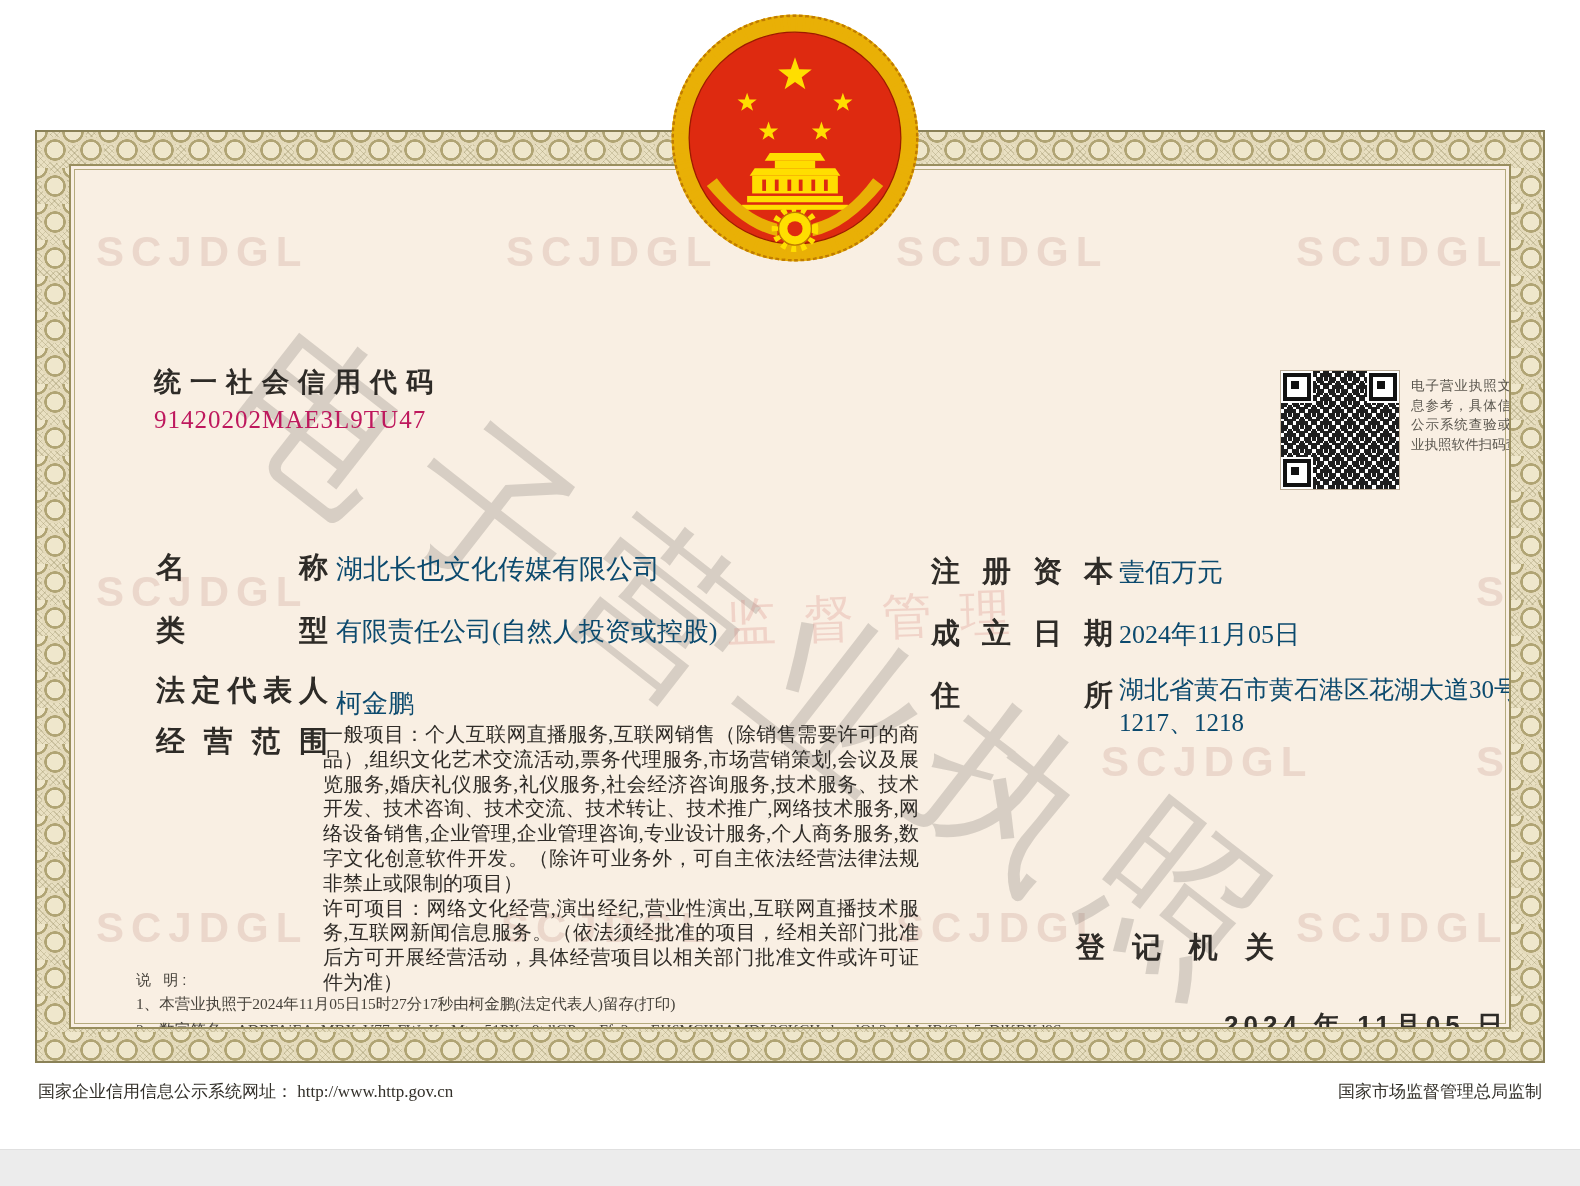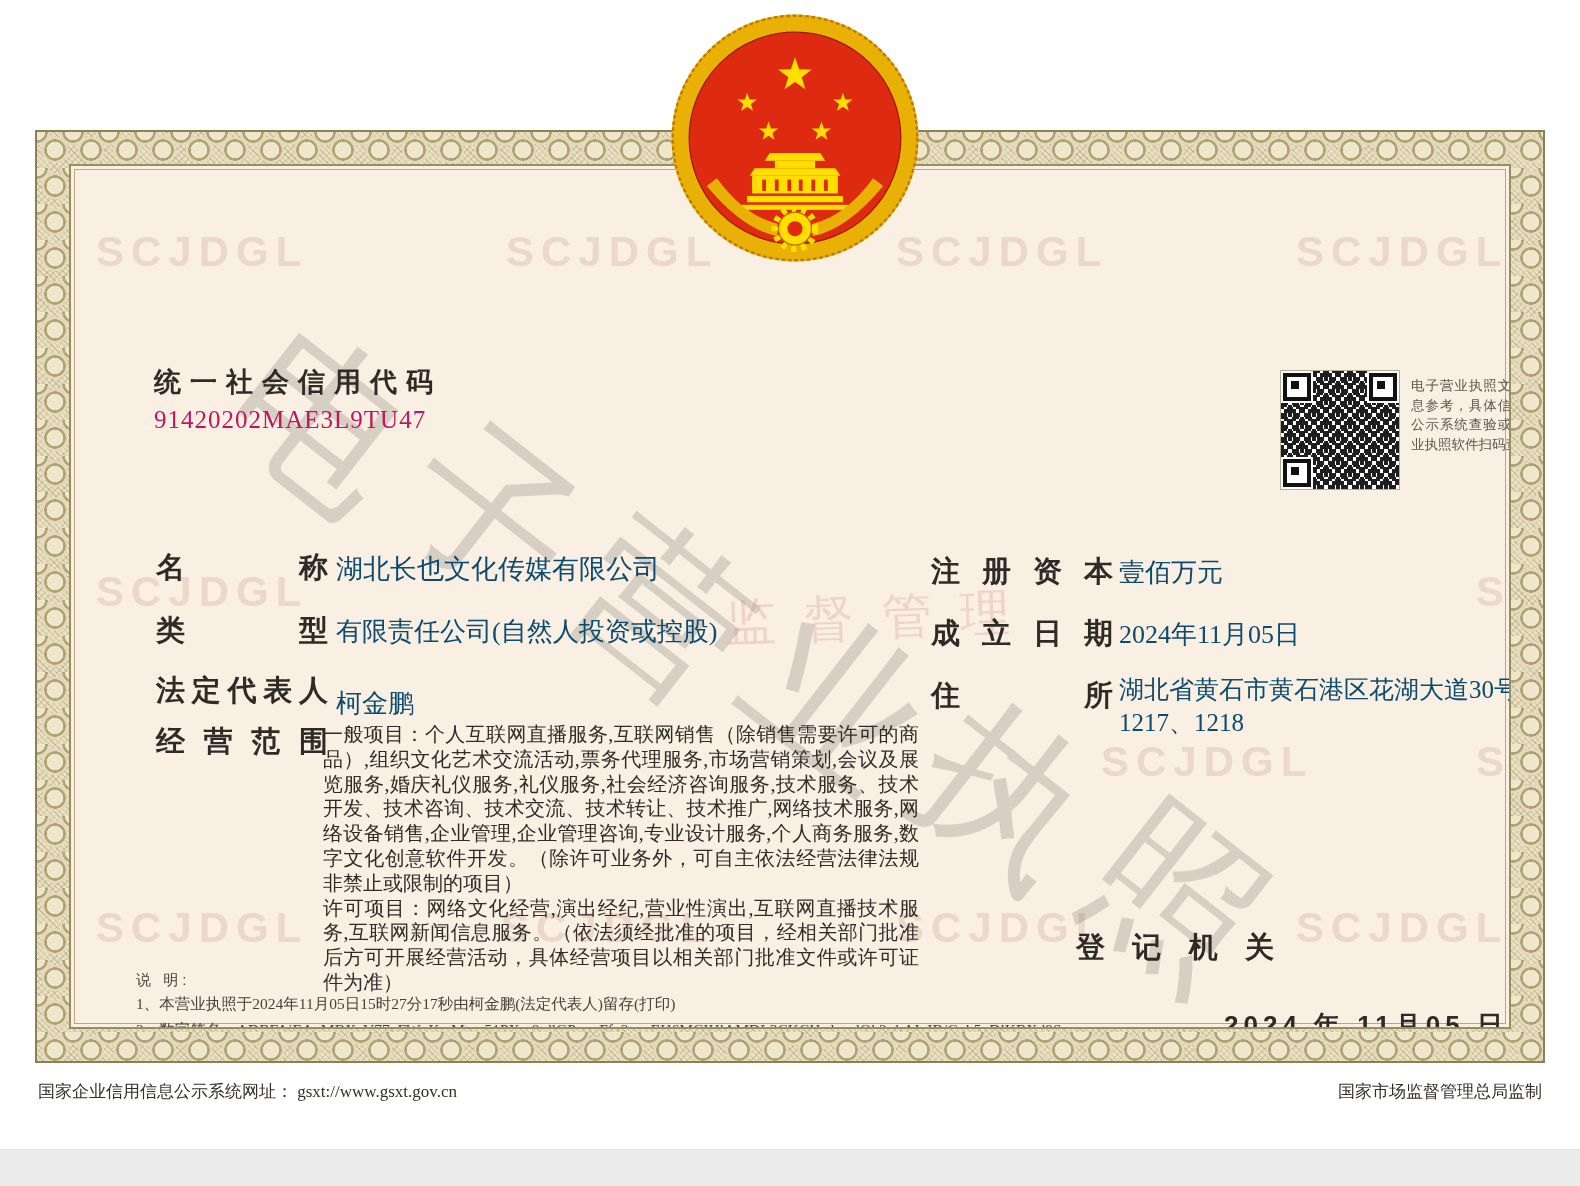--- a/index.html
+++ b/index.html
@@ -216,15 +216,15 @@
 
     <path d="M30,138 Q58,172 86,178 L86,168 Q60,162 38,132 Z" fill="#e9b006"></path>
     <path d="M170,138 Q142,172 114,178 L114,168 Q140,162 162,132 Z" fill="#e9b006"></path>
 
     <circle cx="100" cy="172" r="16" fill="none" stroke="#ffde00" stroke-width="5" stroke-dasharray="4 4"></circle>
     <circle cx="100" cy="172" r="13" fill="#ffde00" stroke="#c07c00" stroke-width="1"></circle>
     <circle cx="100" cy="172" r="6" fill="#de2a10"></circle>
   </svg>
 </div>
 
-<div class="footer-left">国家企业信用信息公示系统网址：  gsxt://www.gsxt.gov.cn</div>
+<div class="footer-left">国家企业信用信息公示系统网址：  http://www.http.gov.cn</div>
 <div class="footer-right">国家市场监督管理总局监制</div>
 <div class="bottom-strip"></div>
 
 </body></html>

